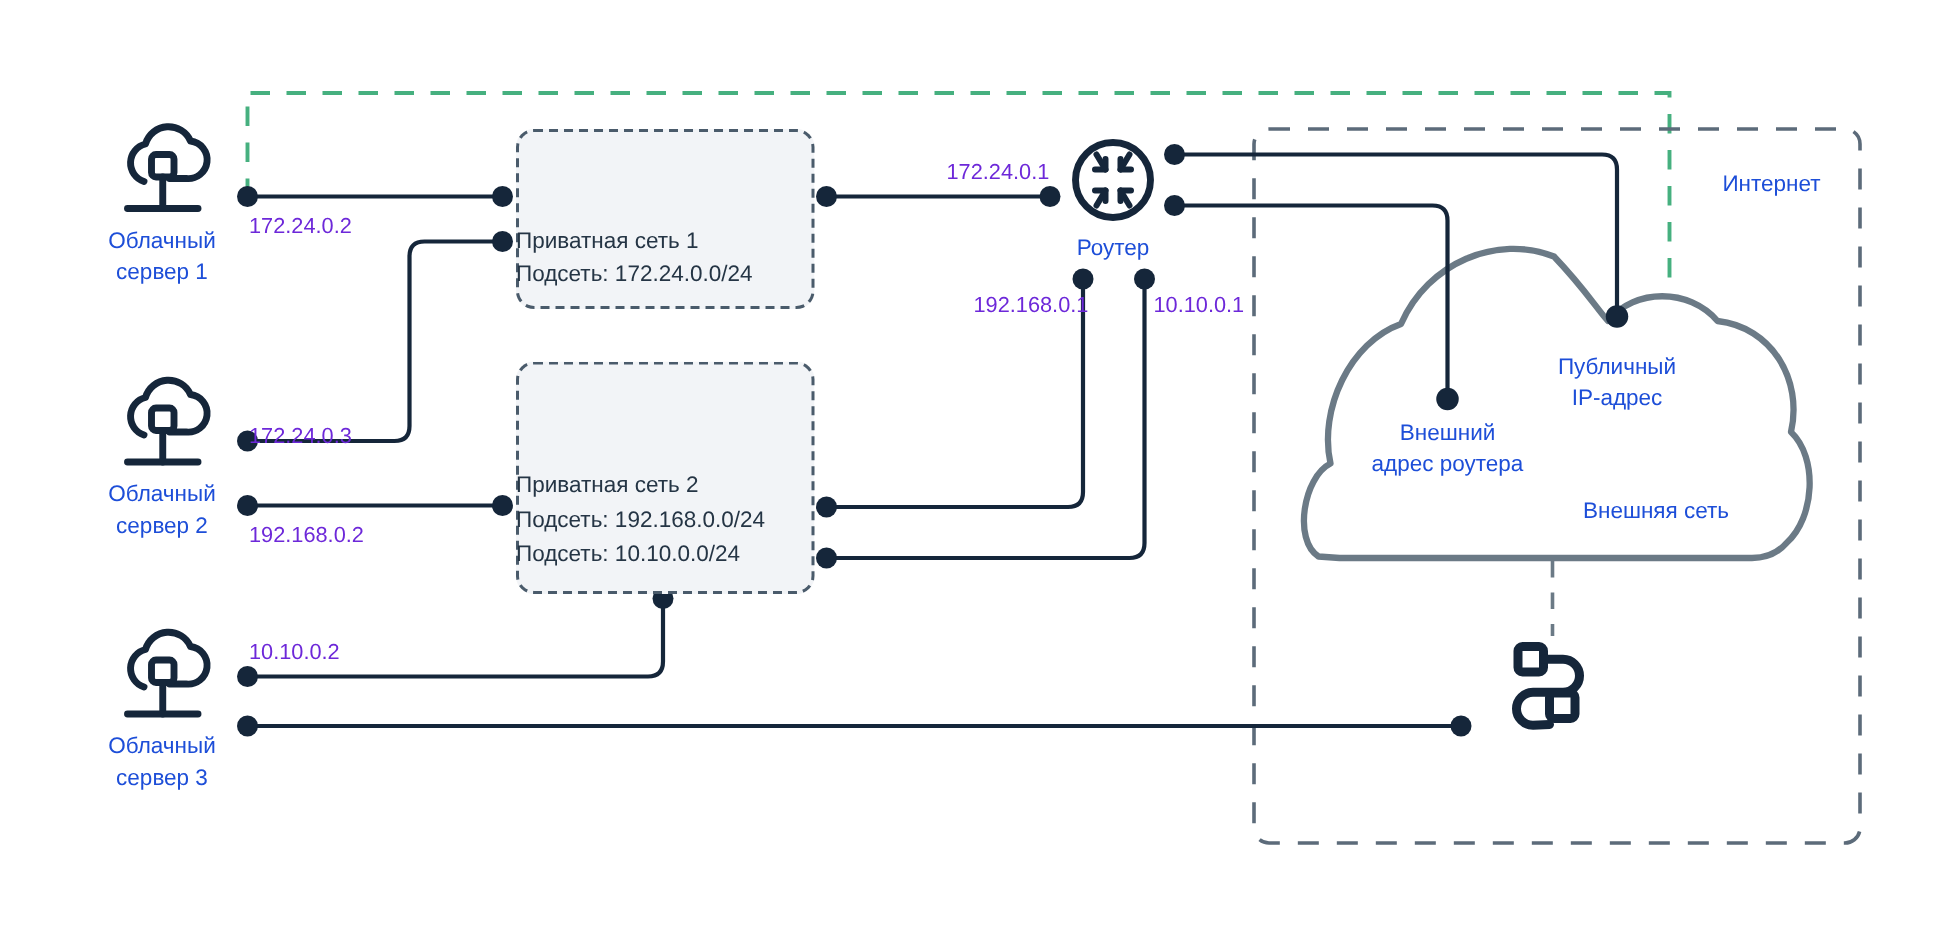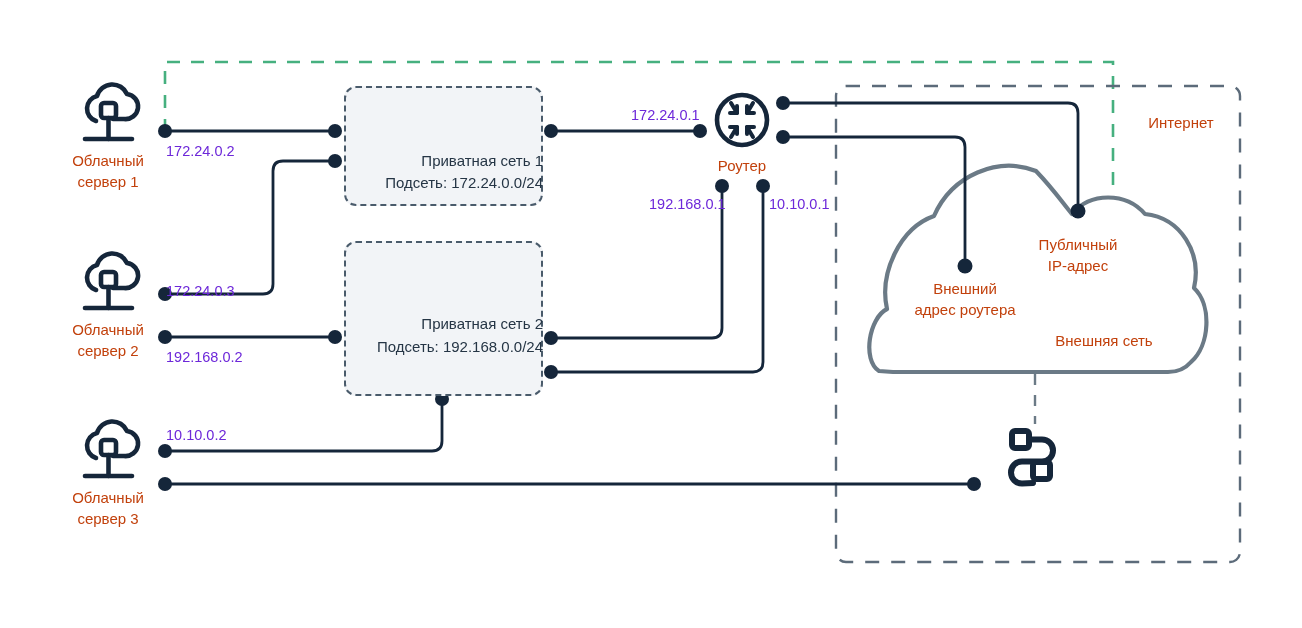--- a/index.html
+++ b/index.html
@@ -19,21 +19,21 @@
   }
   svg.layer {
     position: absolute;
     left: 0;
     top: 0;
     width: 1302px;
     height: 628px;
   }
   .lbl {
     position: absolute;
-    color: #c2410c;
+    color: #1d4ed8;
     font-size: 15px;
     line-height: 21px;
     text-align: center;
     white-space: pre;
     pointer-events: none;
   }
   .ip {
     position: absolute;
     color: #6d28d9;
     font-size: 14.5px;
@@ -44,21 +44,21 @@
     position: absolute;
     background: #f2f4f7;
     border: 2px dashed #4a5b6b;
     border-radius: 12px;
     box-sizing: border-box;
   }
   .net-text {
     position: absolute;
     left: 0;
     right: 0;
-    text-align: right;
+    text-align: left;
     color: #253545;
     font-size: 15px;
     line-height: 22px;
     white-space: pre;
   }
 </style>
 </head>
 <body>
 
 <div id="canvas">
@@ -180,20 +180,21 @@
     </g>
   </svg>
 
   <div class="net-box" style="left:344px; top:86px; width:199px; height:120px;"></div>
   <div class="net-text" style="top:150px; left:344px; width:199px;">Приватная сеть 1</div>
   <div class="net-text" style="top:172px; left:344px; width:199px;">Подсеть: 172.24.0.0/24</div>
 
   <div class="net-box" style="left:344px; top:241px; width:199px; height:155px;"></div>
   <div class="net-text" style="top:313px; left:344px; width:199px;">Приватная сеть 2</div>
   <div class="net-text" style="top:336px; left:344px; width:199px;">Подсеть: 192.168.0.0/24</div>
+  <div class="net-text" style="top:359px; left:344px; width:199px;">Подсеть: 10.10.0.0/24</div>
 
   <div class="lbl" style="left:28px; top:150px; width:160px;">Облачный
 сервер 1</div>
   <div class="lbl" style="left:28px; top:319px; width:160px;">Облачный
 сервер 2</div>
   <div class="lbl" style="left:28px; top:487px; width:160px;">Облачный
 сервер 3</div>
 
   <div class="lbl" style="left:672px; top:155px; width:140px;">Роутер</div>
 

